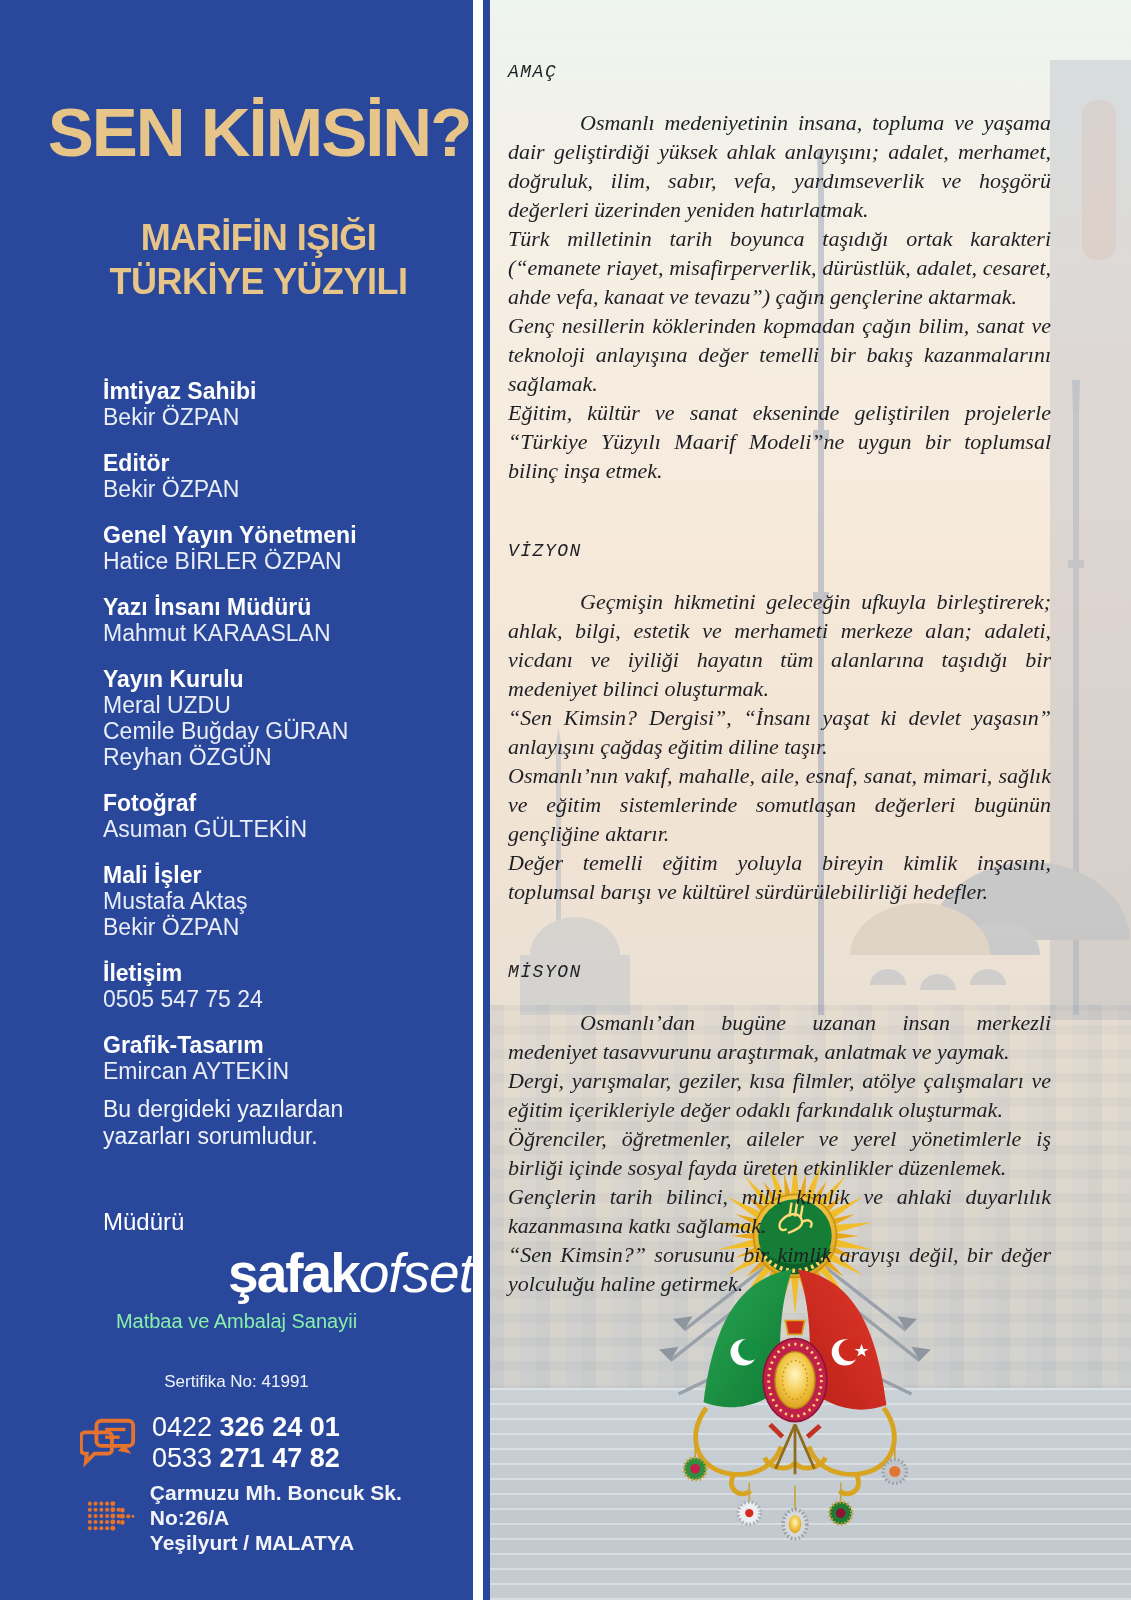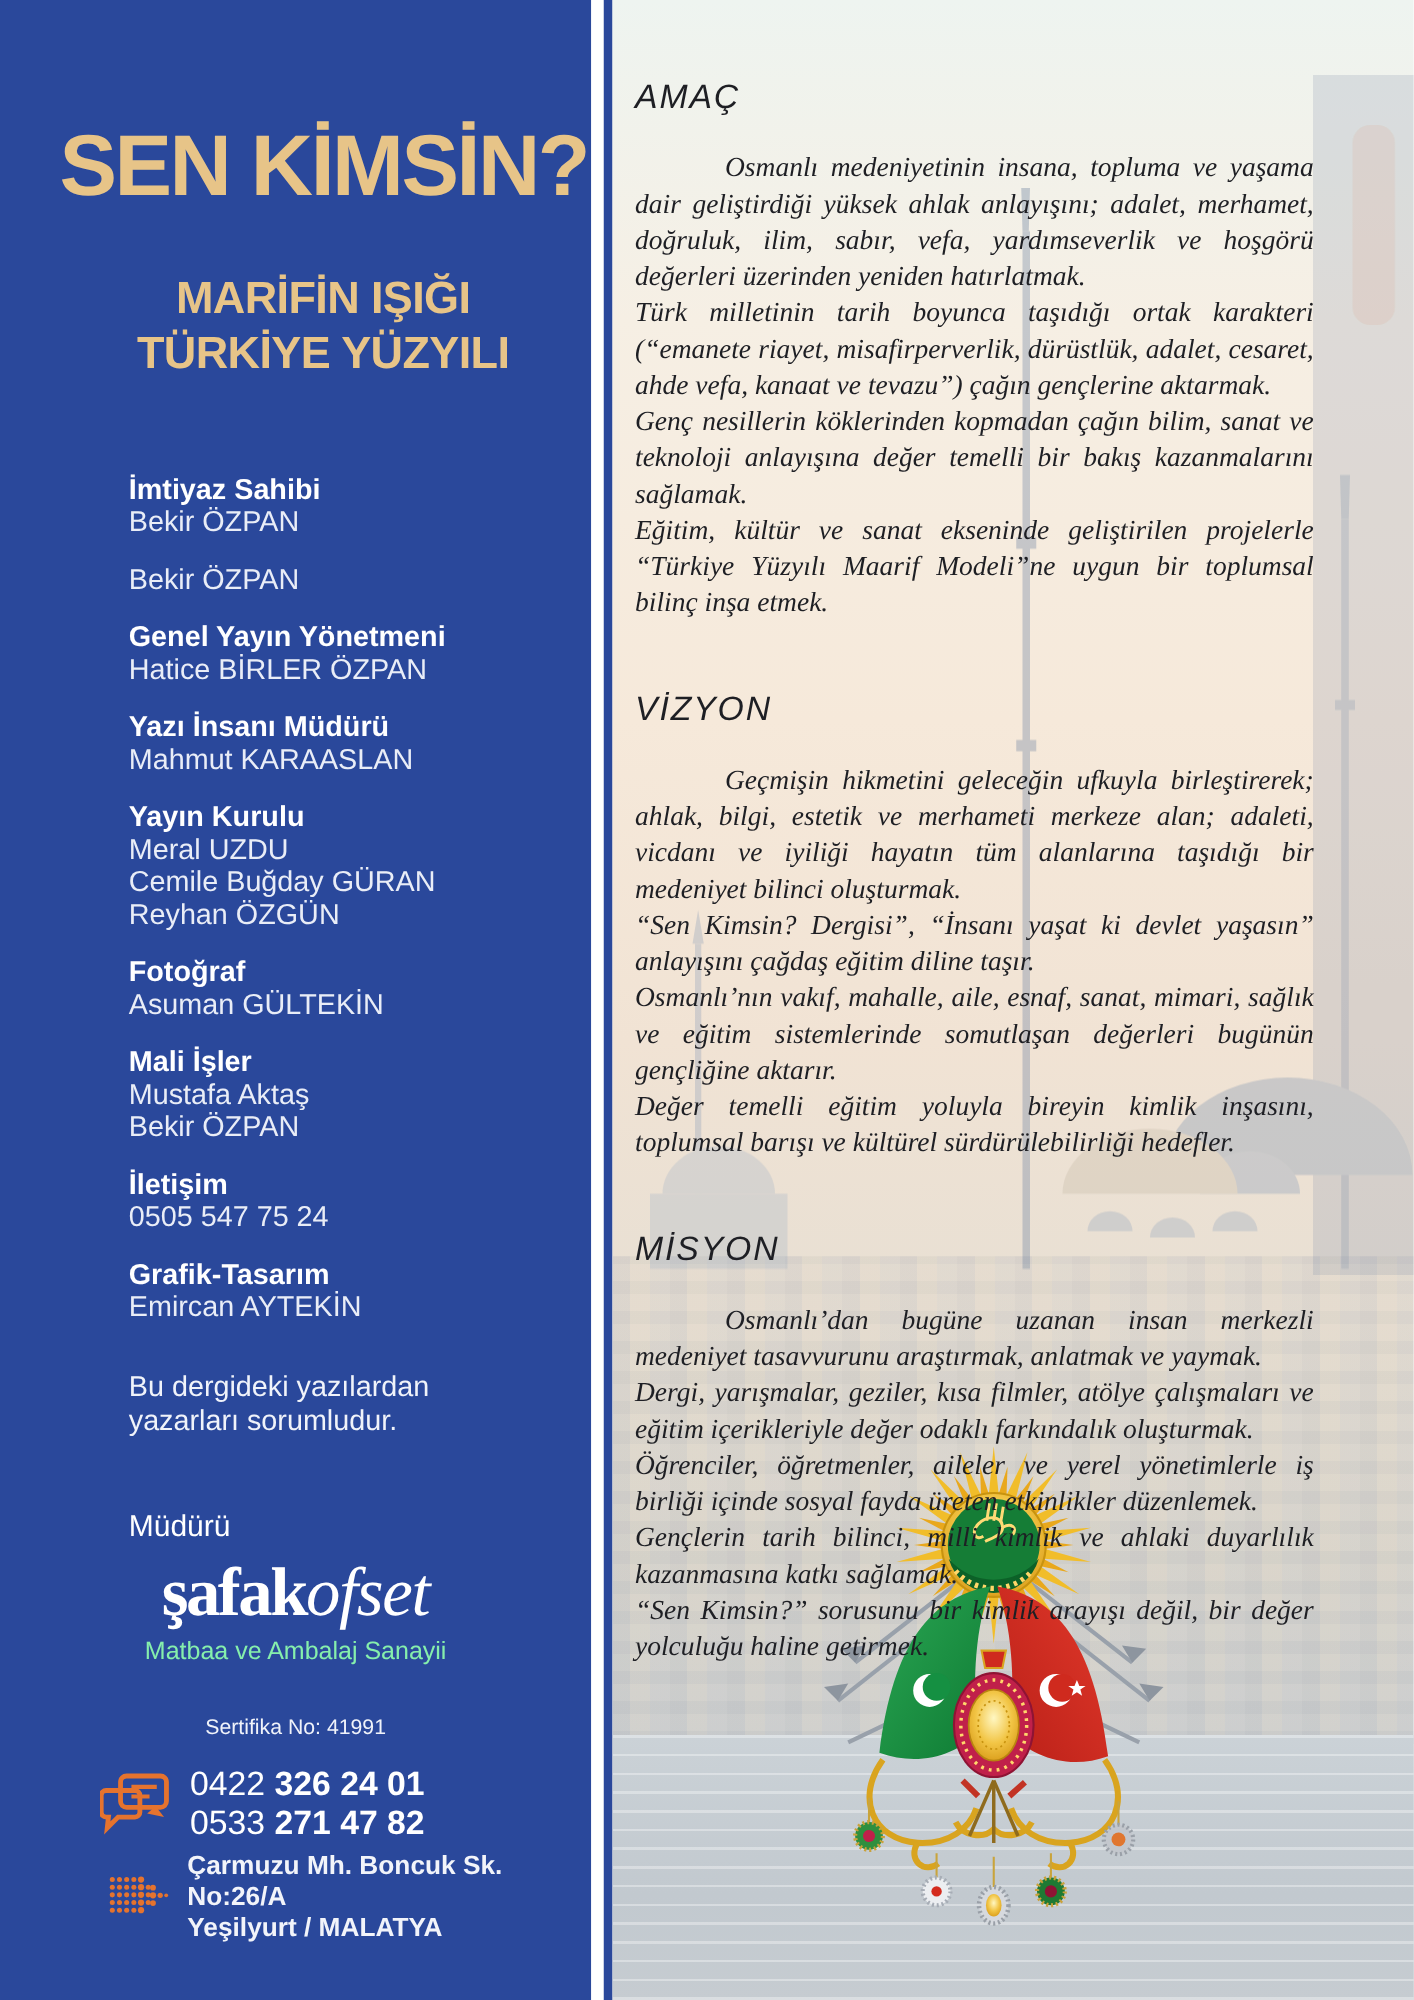--- a/index.html
+++ b/index.html
@@ -23,21 +23,21 @@
     position:absolute;top:216px;left:0;right:0;text-align:center;
     font-size:36px;font-weight:700;letter-spacing:-0.5px;color:#e7c488;line-height:1.22;padding-left:44px;
   }
   .credits{position:absolute;top:378px;left:103px;right:16px;}
   .credit-block{margin-bottom:20px;font-size:23px;line-height:26px;}
   .credit-label{font-weight:700;color:#ffffff;display:block;}
   .credit-name{font-weight:400;color:#e9edf7;display:block;}
   .mast-note{position:absolute;top:1096px;left:103px;font-size:23px;line-height:27px;color:#f0f3fa;}
 
   .print-label{position:absolute;top:1208px;left:103px;font-size:24px;color:#fff;}
-  .printer-logo{position:absolute;top:1246px;left:0;right:0;text-align:center;color:#fff;line-height:1;font-family:Liberation Serif, serif;}
+  .printer-logo{position:absolute;top:1246px;left:0;right:0;text-align:right;color:#fff;line-height:1;}
   .logo-bold{font-size:55px;font-weight:800;letter-spacing:-2px;}
   .logo-light{font-size:55px;font-weight:300;font-style:italic;letter-spacing:-1px;}
   .printer-tagline{position:absolute;top:1310px;left:0;right:0;text-align:center;font-size:20px;color:#86efac;}
   .certificate{position:absolute;top:1372px;left:0;right:0;text-align:center;font-size:17px;color:#f0f3fa;}
 
   .phones{position:absolute;top:1412px;left:80px;display:flex;align-items:center;}
   .phones .nums{margin-left:14px;font-size:27px;line-height:31px;color:#fff;}
   .phone-prefix{font-weight:400;}
   .phone-number{font-weight:800;}
   .address{position:absolute;top:1480px;left:86px;display:flex;align-items:center;}
@@ -58,22 +58,22 @@
   }
   .sea{
     position:absolute;left:0;top:1388px;width:100%;height:212px;
     background:
       repeating-linear-gradient(0deg,rgba(255,255,255,.35) 0 2px,rgba(255,255,255,0) 2px 15px),
       linear-gradient(180deg,#cbd2d7 0%,#c2c9cf 60%,#c6ccd1 100%);
   }
   .content{position:relative;z-index:2;padding:62px 80px 0 18px;color:#1e1f24;}
   .section{margin-bottom:56px;}
   .section-heading{
-    margin:0 0 26px 0;font-family:Liberation Sans, sans-serif;font-style:italic;
-    font-size:27px;font-weight:400;letter-spacing:1.5px;
+    margin:0 0 26px 0;font-family:Liberation Mono, monospace;font-style:italic;
+    font-size:18px;font-weight:400;letter-spacing:1.5px;
   }
   .par{
     margin:0;font-family:"Liberation Serif",serif;font-style:italic;
     font-size:22px;line-height:29px;text-align:justify;
   }
   .par.first{text-indent:72px;}
 
   .emblem{position:absolute;left:150px;top:1150px;width:310px;height:395px;z-index:1;}
 </style>
 </head>
@@ -85,20 +85,21 @@
     <div>MARİFİN IŞIĞI</div>
     <div>TÜRKİYE YÜZYILI</div>
   </div>
 
   <div class="credits" id="credits">
       <div class="credit-block">
         <span class="credit-label">İmtiyaz Sahibi</span>
         <span class="credit-name">Bekir ÖZPAN</span>
       </div>
       <div class="credit-block">
+        <span class="credit-label">Editör</span>
         <span class="credit-name">Bekir ÖZPAN</span>
       </div>
       <div class="credit-block">
         <span class="credit-label">Genel Yayın Yönetmeni</span>
         <span class="credit-name">Hatice BİRLER ÖZPAN</span>
       </div>
       <div class="credit-block">
         <span class="credit-label">Yazı İnsanı Müdürü</span>
         <span class="credit-name">Mahmut KARAASLAN</span>
       </div>

